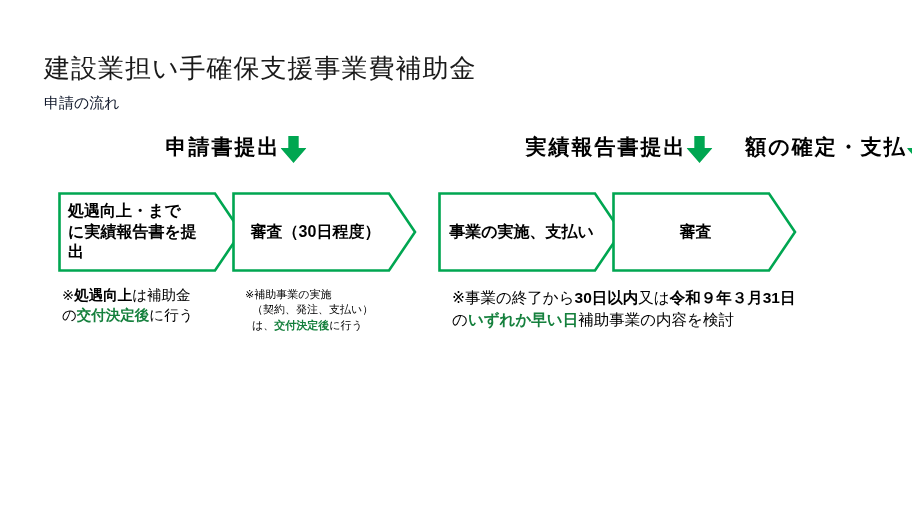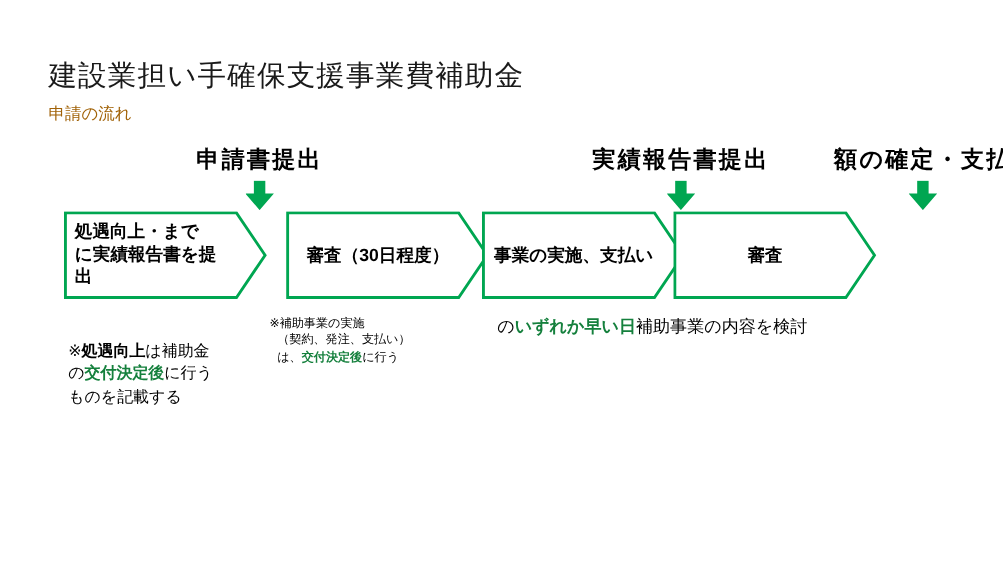--- a/index.html
+++ b/index.html
@@ -3,37 +3,37 @@
 <meta charset="utf-8">
 <style>
   html,body{margin:0;padding:0;}
   body{width:912px;height:513px;background:#fff;overflow:hidden;position:relative;
        font-family:"Liberation Sans","DejaVu Sans",sans-serif;color:#111;}
   .slide{position:absolute;inset:0;background:#ffffff;}
 
   .title{position:absolute;left:44px;top:31px;font-family:"DejaVu Serif","Liberation Serif",serif;
          font-size:26px;font-weight:500;letter-spacing:1px;color:#1a1a1a;white-space:nowrap;margin-top:20px;}
   .subtitle{position:absolute;left:44px;top:94px;font-family:"DejaVu Serif","Liberation Serif",serif;
-         font-size:15px;color:#a16207;white-space:nowrap;}
+         font-size:15px;color:#0f172a;white-space:nowrap;}
 
   .milestone{position:absolute;top:131px;transform:translateX(-50%);
-             display:flex;flex-direction:column;align-items:center;}
+             display:flex;align-items:center;}
   .m-label{font-size:21px;font-weight:bold;letter-spacing:2px;color:#000;white-space:nowrap;}
   .m-arrow{margin-top:5px;width:26px;height:27px;background:#00a651;
            clip-path:polygon(30% 0,70% 0,70% 44%,100% 44%,50% 100%,0 44%,30% 44%);}
 
   .step{position:absolute;top:192px;width:185px;height:80px;}
   .step svg{position:absolute;left:0;top:0;}
   .step-label{position:absolute;inset:0;display:flex;align-items:center;justify-content:center;
               font-size:16px;font-weight:bold;color:#000;white-space:nowrap;padding-right:18px;box-sizing:border-box;}
   .step-label.multiline{justify-content:flex-start;text-align:left;white-space:normal;
               padding:0 46px 0 10px;line-height:1.3;}
 
   .note{position:absolute;color:#000;line-height:1.4;}
-  .note-1{left:62px;top:285px;width:195px;font-size:14.5px;margin-top:25px;}
+  .note-1{left:62px;top:285px;width:195px;font-size:14.5px;}
   .note-2{left:245px;top:287px;width:215px;font-size:11px;}
   .note-3{left:452px;top:287px;width:440px;font-size:15.5px;}
   .note-line.indent{padding-left:7px;}
   .b{font-weight:bold;}
   .rb{font-weight:bold;color:#15803d;}
 </style>
 </head>
 <body>
 
 <div class="slide">
@@ -53,21 +53,21 @@
     <div class="m-label">額の確定・支払</div>
     <div class="m-arrow"></div>
   </div>
 
   <div class="step" style="left:58px;">
     <svg width="185" height="80" viewBox="0 0 185 80">
       <polygon points="1.5,1.5 157,1.5 183,40 157,78.5 1.5,78.5" fill="#ffffff" stroke="#00a651" stroke-width="2.6"></polygon>
     </svg>
     <div class="step-label multiline">処遇向上・までに実績報告書を提出</div>
   </div>
-  <div class="step" style="left:260px;">
+  <div class="step" style="left:232px;">
     <svg width="185" height="80" viewBox="0 0 185 80">
       <polygon points="1.5,1.5 157,1.5 183,40 157,78.5 1.5,78.5" fill="#ffffff" stroke="#00a651" stroke-width="2.6"></polygon>
     </svg>
     <div class="step-label">審査（30日程度）</div>
   </div>
   <div class="step" style="left:438px;">
     <svg width="185" height="80" viewBox="0 0 185 80">
       <polygon points="1.5,1.5 157,1.5 183,40 157,78.5 1.5,78.5" fill="#ffffff" stroke="#00a651" stroke-width="2.6"></polygon>
     </svg>
     <div class="step-label">事業の実施、支払い</div>
@@ -75,26 +75,26 @@
   <div class="step" style="left:612px;">
     <svg width="185" height="80" viewBox="0 0 185 80">
       <polygon points="1.5,1.5 157,1.5 183,40 157,78.5 1.5,78.5" fill="#ffffff" stroke="#00a651" stroke-width="2.6"></polygon>
     </svg>
     <div class="step-label">審査</div>
   </div>
 
   <div class="note note-1">
     <div class="note-line"><span>※</span><span class="b">処遇向上</span><span>は補助金</span></div>
     <div class="note-line"><span>の</span><span class="rb">交付決定後</span><span>に行う</span></div>
-    <div class="note-line"><span>ものを記載する</span></div>
   </div>
 
   <div class="note note-2">
     <div class="note-line"><span>※補助事業の実施</span></div>
     <div class="note-line indent"><span>（契約、発注、支払い）</span></div>
     <div class="note-line indent"><span>は、</span><span class="rb">交付決定後</span><span>に行う</span></div>
   </div>
 
   <div class="note note-3">
+    <div class="note-line"><span>※事業の終了から</span><span class="b">30日以内</span><span>又は</span><span class="b">令和９年３月31日</span></div>
     <div class="note-line"><span>の</span><span class="rb">いずれか早い日</span><span>補助事業の内容を検討</span></div>
   </div>
 
 </div>
 
 </body></html>

